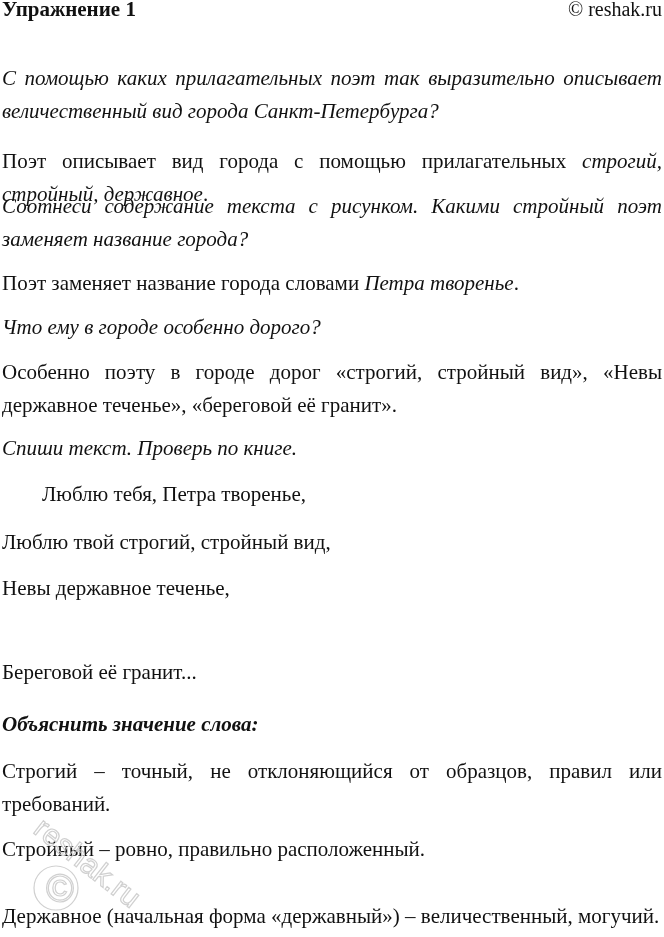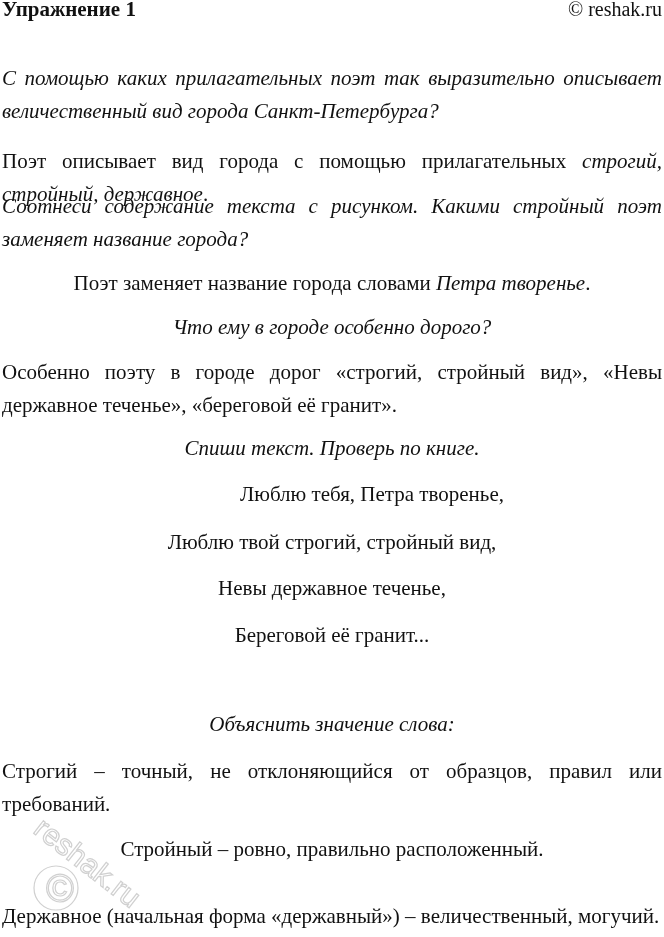--- a/index.html
+++ b/index.html
@@ -34,21 +34,21 @@
       font-size: 20px;
     }
     .para {
       position: absolute;
       left: 2px;
       width: 660px;
       line-height: 33px;
       text-align: justify;
       margin: 0;
     }
-    .para.last-left { text-align: center; }
+    .para.last-left { text-align: left; }
     .it { font-style: italic; }
     .watermark {
       position: absolute;
       left: 10px;
       top: 800px;
       width: 150px;
       height: 140px;
       pointer-events: none;
     }
   </style>
@@ -70,23 +70,23 @@
 
 <p class="para it last-left" style="top:311px;">Что ему в городе особенно дорого?</p>
 
 <p class="para" style="top:356px;">Особенно поэту в городе дорог «строгий, стройный вид», «Невы державное теченье», «береговой её гранит».</p>
 
 <p class="para it last-left" style="top:432px;">Спиши текст. Проверь по книге.</p>
 
 <p class="para last-left" style="top:478px;margin-left:40px;">Люблю тебя, Петра творенье,</p>
 <p class="para last-left" style="top:526px;">Люблю твой строгий, стройный вид,</p>
 <p class="para last-left" style="top:572px;">Невы державное теченье,</p>
-<p class="para last-left" style="top:619px;">Береговой её гранит...</p>
+<p class="para last-left" style="top:656px;">Береговой её гранит...</p>
 
-<p class="para it last-left" style="top:708px;">Объяснить значение слова:</p>
+<p class="para it last-left" style="top:708px;font-weight:bold;">Объяснить значение слова:</p>
 
 <p class="para" style="top:755px;">Строгий – точный, не отклоняющийся от образцов, правил или требований.</p>
 <p class="para last-left" style="top:833px;">Стройный – ровно, правильно расположенный.</p>
 <p class="para" style="top:852px;margin-top:48px;">Державное (начальная форма «державный») – величественный, могучий.</p>
 
 <svg class="watermark" viewBox="0 0 150 140" xmlns="http://www.w3.org/2000/svg">
   <g fill="none" stroke="#c8c8c8" stroke-width="1.2" opacity="0.85">
     <circle cx="46" cy="88" r="22"></circle>
     <text x="36" y="102" font-size="38" font-family="Liberation Sans, sans-serif">©</text>
     <text x="0" y="0" font-size="30" font-family="Liberation Sans, sans-serif" transform="translate(22,32) rotate(38)">reshak.ru</text>

